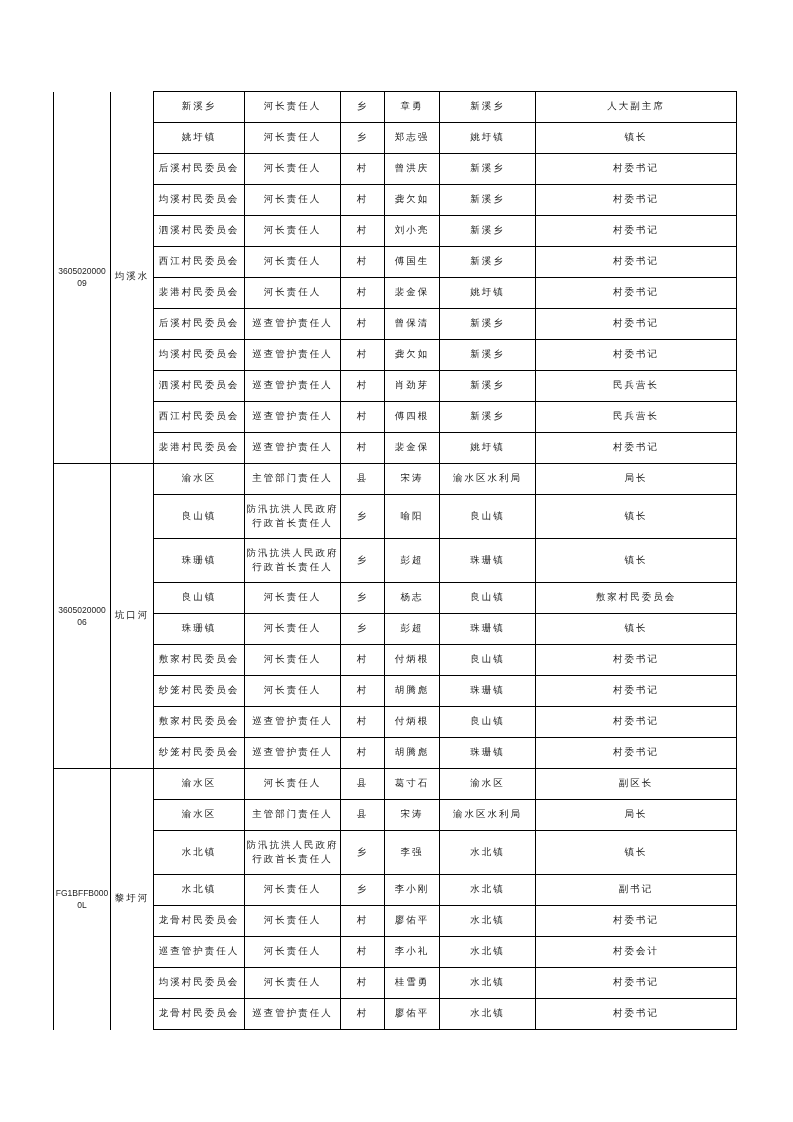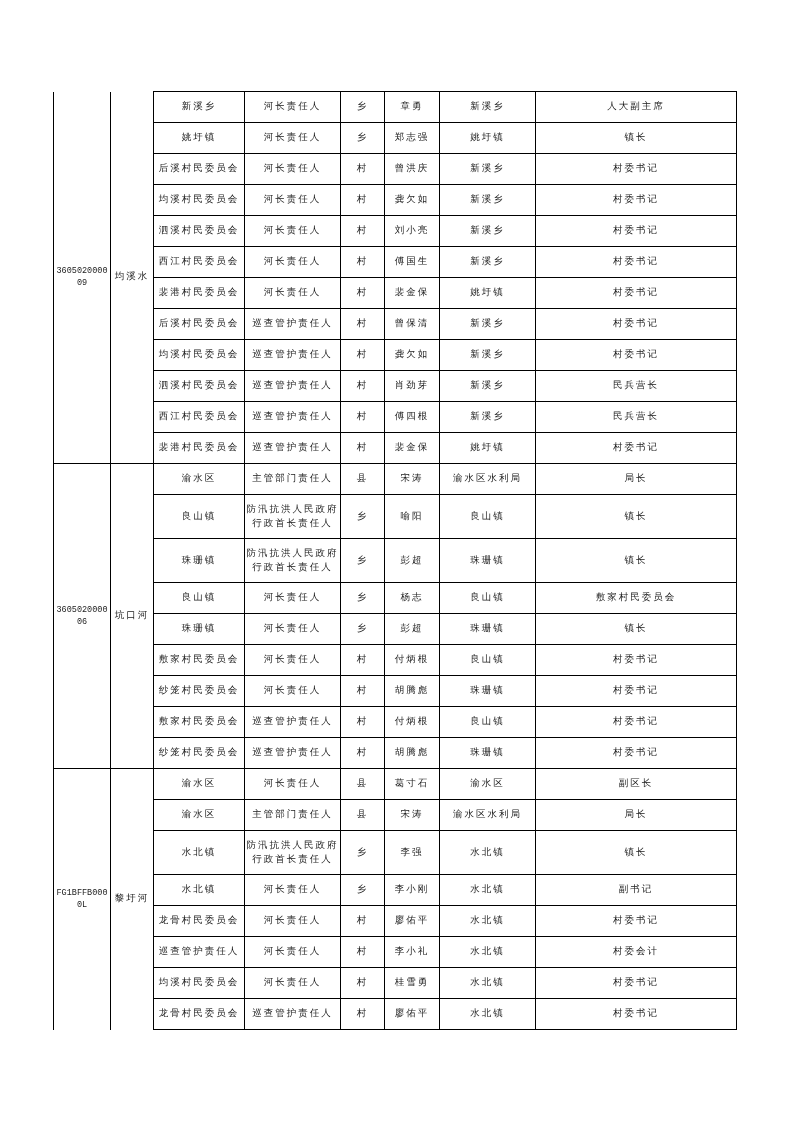--- a/index.html
+++ b/index.html
@@ -30,21 +30,21 @@
     line-height: 1.45;
     padding: 2px 1px;
     overflow: hidden;
   }
   .rc-table tr.h31 { height: 31px; }
   .rc-table tr.tall { height: 44px; }
   .rc-table td.code-cell {
     font-size: 8.5px;
     letter-spacing: 0;
     white-space: pre-line;
-    font-family: Liberation Mono, monospace;
+    font-family: Liberation Sans, sans-serif;
   }
   .rc-table td.role-cell { white-space: pre-line; }
   .rc-table td.no-top { border-top: none; }
   .rc-table td.no-bottom { border-bottom: none; }
 </style>
 </head>
 <body>
 
 <div class="page">
   <table class="rc-table">

